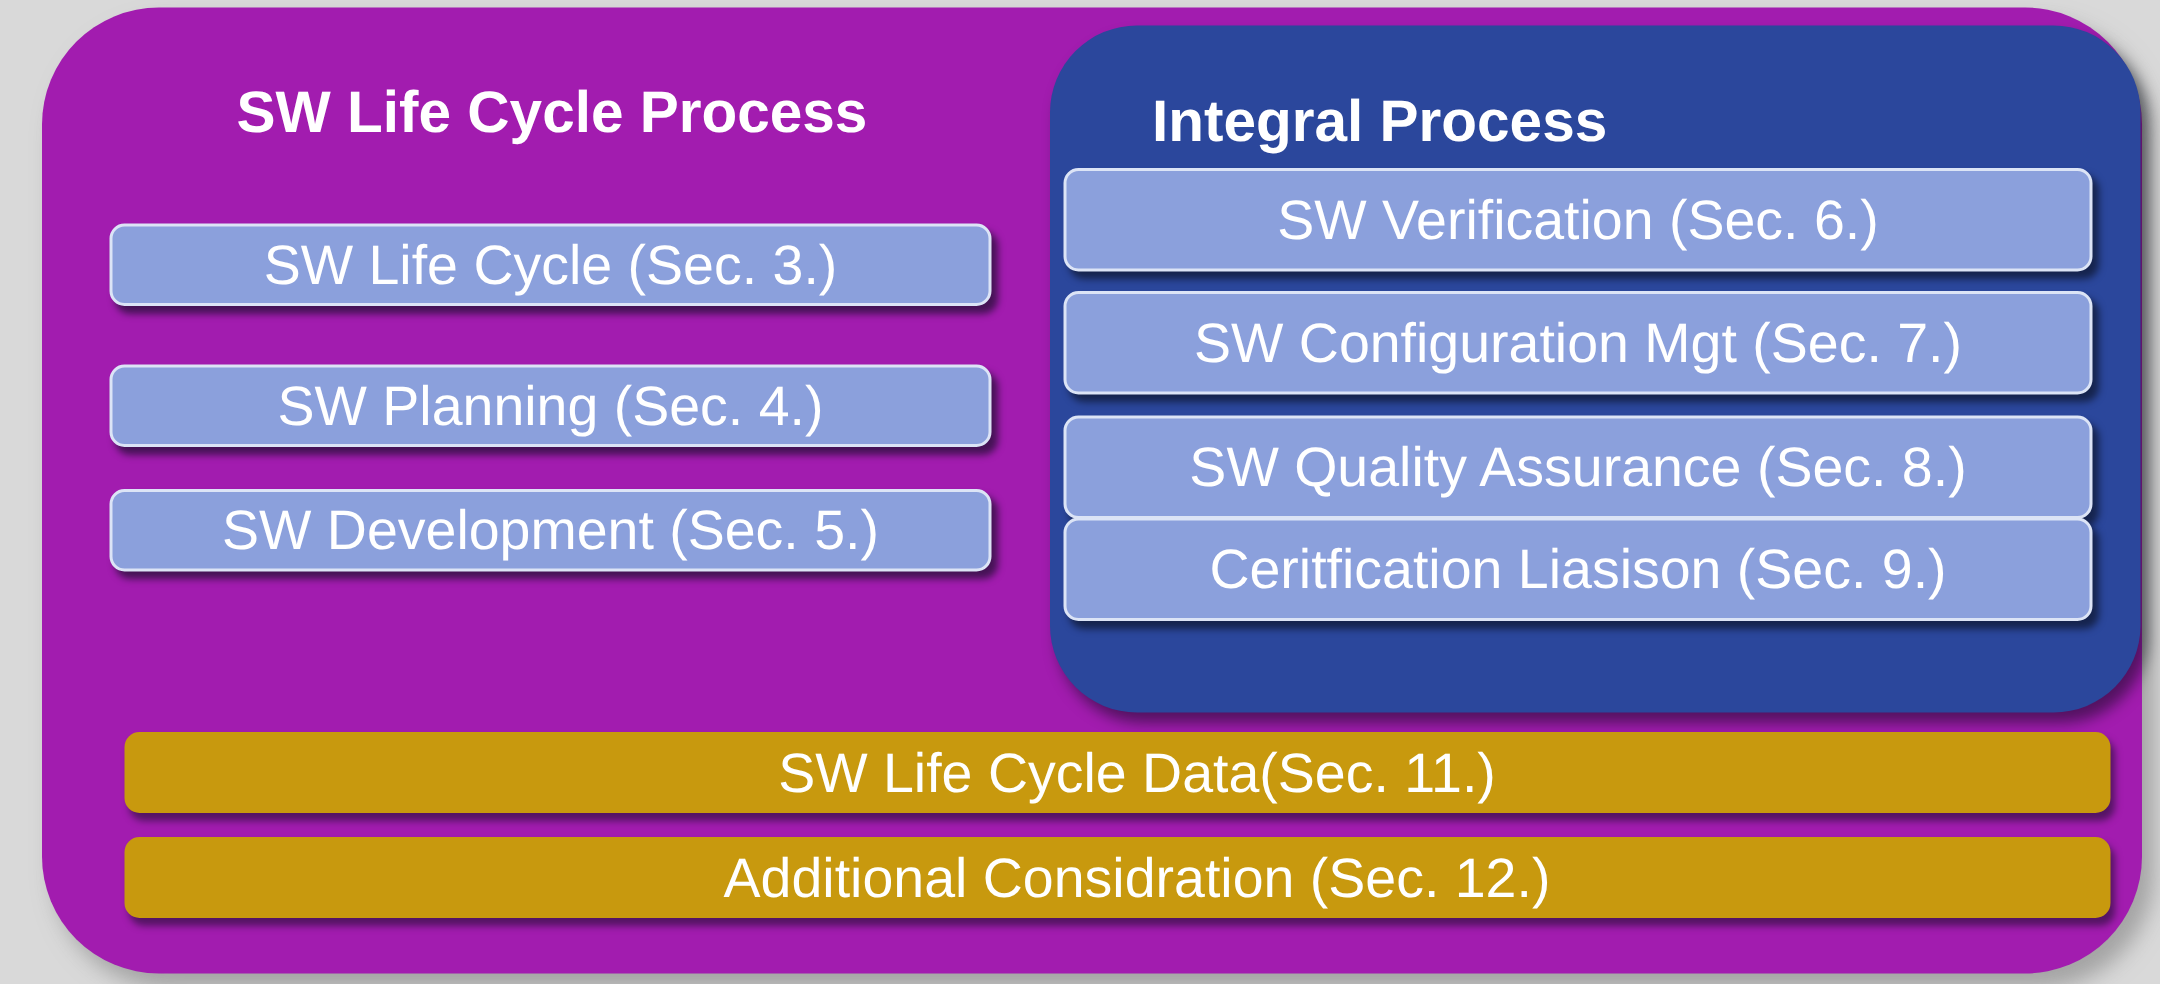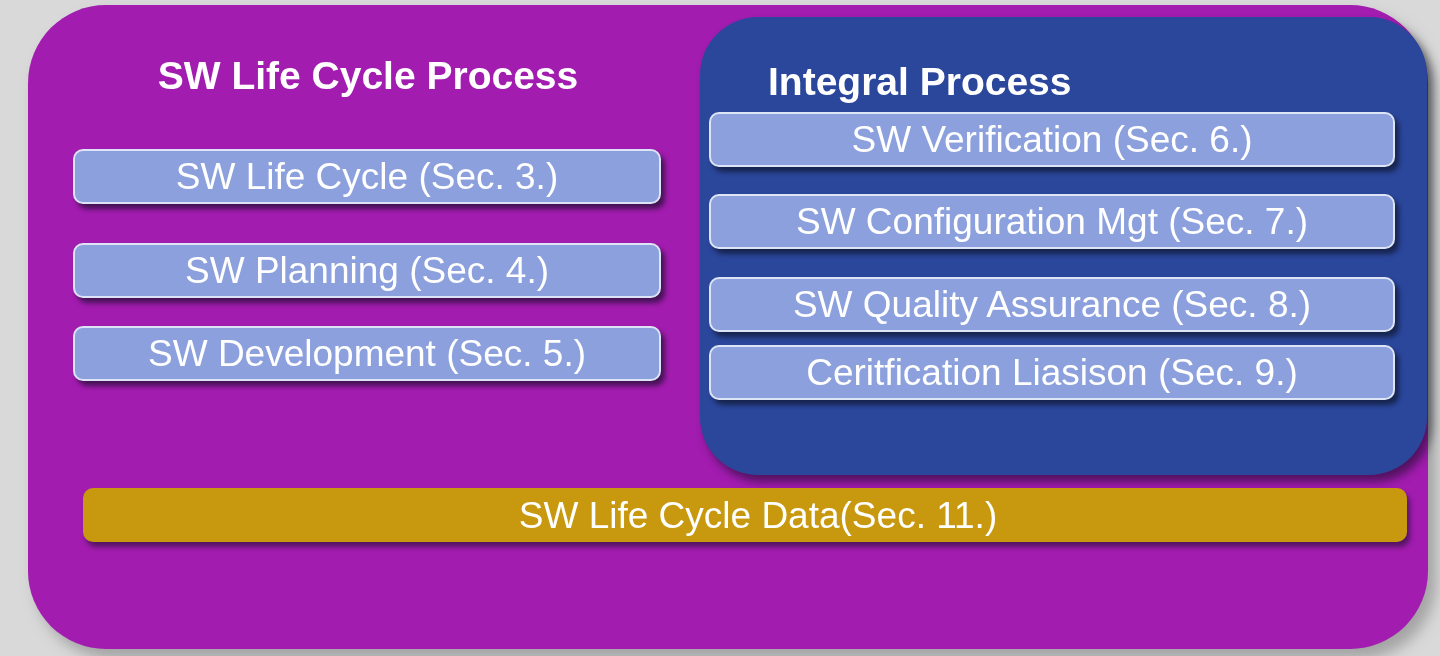--- a/index.html
+++ b/index.html
@@ -74,21 +74,21 @@
     background: #c8990e;
     border: none;
     box-shadow: 3px 5px 5px rgba(8,14,26,0.5);
     padding-left: 26px;
   }
   .left-box { left: 45px; width: 588px; height: 55px; }
   .lb-0 { top: 144px; }
   .lb-1 { top: 238px; }
   .lb-2 { top: 321px; }
 
-  .int-box { left: 9px; width: 686px; height: 55px; }
+  .int-box { left: 9px; width: 686px; height: 69px; }
   .ib-0 { top: 95px; }
   .ib-1 { top: 177px; }
   .ib-2 { top: 260px; text-align: right; }
   .ib-3 { top: 328px; }
 
   .bar { left: 55px; width: 1324px; height: 54px; }
   .bar-0 { top: 483px; }
   .bar-1 { top: 553px; }
 
   .watermark {
@@ -133,16 +133,19 @@
         <span>SW Quality Assurance (Sec. 8.)</span>
       </div>
       <div class="pill blue int-box ib-3">
         <span>Ceritfication Liasison (Sec. 9.)</span>
       </div>
     </div>
 
     <div class="pill gold bar bar-0">
       <span>SW Life Cycle Data(Sec. 11.)</span>
     </div>
+    <div class="pill gold bar bar-1">
+      <span>Additional Considration (Sec. 12.)</span>
+    </div>
 
 
   </div>
 </div>
 
 </body></html>

